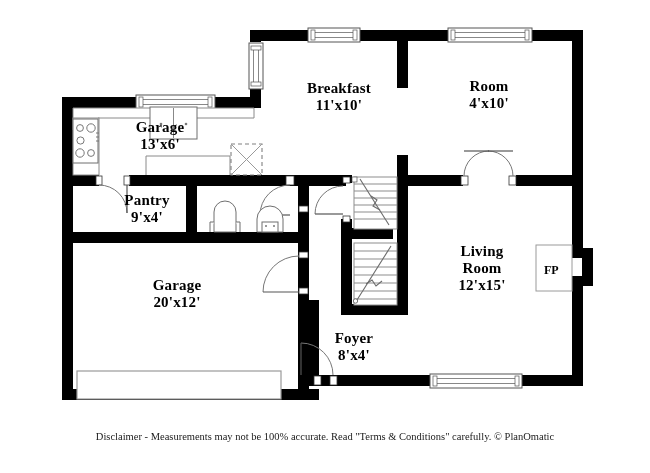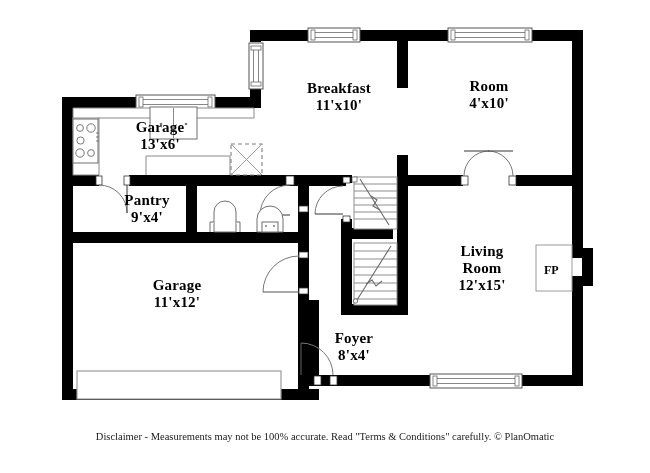--- a/index.html
+++ b/index.html
@@ -332,21 +332,21 @@
     <span class="rdim">4'x10'</span>
   </div>
 
   <div class="room-label" style="left:100px; top:192px; width:94px;">
     <span class="rname">Pantry</span>
     <span class="rdim">9'x4'</span>
   </div>
 
   <div class="room-label" style="left:124px; top:277px; width:106px;">
     <span class="rname">Garage</span>
-    <span class="rdim">11'x12'</span>
+    <span class="rdim">20'x12'</span>
   </div>
 
   <div class="room-label" style="left:432px; top:243px; width:100px;">
     <span class="rname">Living</span>
     <span class="rname">Room</span>
     <span class="rdim">12'x15'</span>
   </div>
 
   <div class="room-label" style="left:310px; top:324px; width:88px;margin-top:6px;">
     <span class="rname">Foyer</span>

